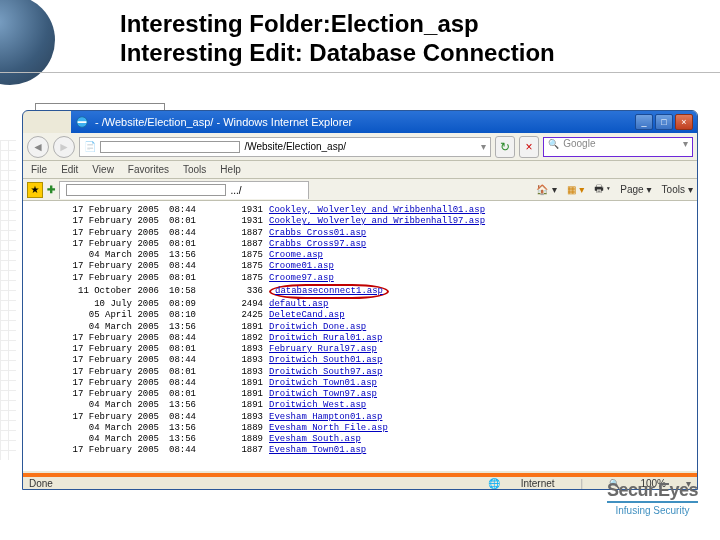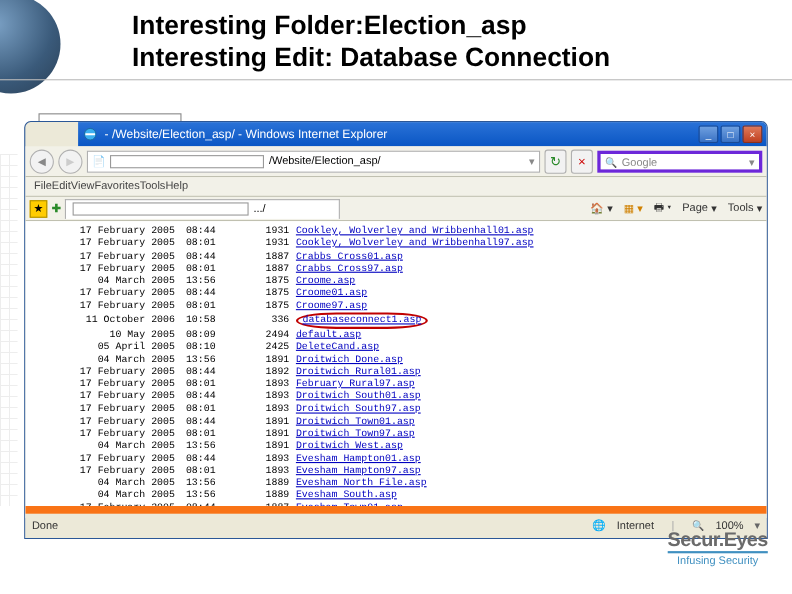--- a/index.html
+++ b/index.html
@@ -111,32 +111,32 @@
     display: flex;
     align-items: center;
     padding: 0 4px;
     gap: 4px;
   }
   .addr .blanked { background:#fff; border:1px solid #999; height:12px; width:140px; }
   .search-box {
     width: 150px;
     height: 20px;
     background: #fff;
-    border: 3px solid #6d28d9;
-    display: flex;
-    align-items: flex-end;
+    border: 1px solid #6d28d9;
+    display: flex;
+    align-items: flex-start;
     padding: 0 4px;
     gap: 4px;
     color: #888;
   }
   .menubar {
     height: 18px;
     display: flex;
     align-items: center;
-    gap: 0;
+    gap: 14px;
     padding: 0 8px;
     background: #f2f1e8;
     border-bottom: 1px solid #c0c0b0;
     color: #444;
     font-size: 10px;
   }
   .menubar span { cursor: default; }
   .tabrow {
     height: 22px;
     display: flex;
@@ -176,27 +176,27 @@
   .fname { color:#0000c0; text-decoration: underline; }
   .highlight-ellipse {
     border: 2px solid #c00000;
     border-radius: 50% / 80%;
     padding: 0 4px;
     display: inline-block;
   }
   .statusbar {
     position: absolute;
     bottom: 0; left: 0; right: 0;
-    height: 29px;
+    height: 16px;
     background: #ece9d8;
-    border-top: 7px solid #f97316;
+    border-top: 4px solid #f97316;
     display: flex;
     align-items: center;
     padding: 0 6px;
-    gap: 10px;
+    gap: 20px;
     color:#333;
   }
   .statusbar .spacer { flex: 1; }
   .blank-field { background:#fff; border:1px solid #888; height:13px; }
   .blank1 { position:absolute; left:35px; top:103px; width:130px; }
   .footer-brand {
     position: absolute;
     right: 22px;
     bottom: 24px;
     text-align: center;
@@ -281,32 +281,31 @@
 
     <div class="content" id="listing">
         <div class="row"><span class="date">17 February 2005</span><span class="time">08:44</span><span class="size">1931</span><a class="fname">Cookley, Wolverley and Wribbenhall01.asp</a></div>
         <div class="row"><span class="date">17 February 2005</span><span class="time">08:01</span><span class="size">1931</span><a class="fname">Cookley, Wolverley and Wribbenhall97.asp</a></div>
         <div class="row"><span class="date">17 February 2005</span><span class="time">08:44</span><span class="size">1887</span><a class="fname">Crabbs Cross01.asp</a></div>
         <div class="row"><span class="date">17 February 2005</span><span class="time">08:01</span><span class="size">1887</span><a class="fname">Crabbs Cross97.asp</a></div>
         <div class="row"><span class="date">04 March 2005</span><span class="time">13:56</span><span class="size">1875</span><a class="fname">Croome.asp</a></div>
         <div class="row"><span class="date">17 February 2005</span><span class="time">08:44</span><span class="size">1875</span><a class="fname">Croome01.asp</a></div>
         <div class="row"><span class="date">17 February 2005</span><span class="time">08:01</span><span class="size">1875</span><a class="fname">Croome97.asp</a></div>
         <div class="row"><span class="date">11 October 2006</span><span class="time">10:58</span><span class="size">336</span><span class="highlight-ellipse"><a class="fname">databaseconnect1.asp</a></span></div>
-        <div class="row"><span class="date">10 May 2005</span><span class="time">08:09</span><span class="size">2494</span><a class="fname">default.asp</a></div>
+        <div class="row"><span class="date">10 July 2005</span><span class="time">08:09</span><span class="size">2494</span><a class="fname">default.asp</a></div>
         <div class="row"><span class="date">05 April 2005</span><span class="time">08:10</span><span class="size">2425</span><a class="fname">DeleteCand.asp</a></div>
         <div class="row"><span class="date">04 March 2005</span><span class="time">13:56</span><span class="size">1891</span><a class="fname">Droitwich Done.asp</a></div>
         <div class="row"><span class="date">17 February 2005</span><span class="time">08:44</span><span class="size">1892</span><a class="fname">Droitwich Rural01.asp</a></div>
         <div class="row"><span class="date">17 February 2005</span><span class="time">08:01</span><span class="size">1893</span><a class="fname">February Rural97.asp</a></div>
         <div class="row"><span class="date">17 February 2005</span><span class="time">08:44</span><span class="size">1893</span><a class="fname">Droitwich South01.asp</a></div>
         <div class="row"><span class="date">17 February 2005</span><span class="time">08:01</span><span class="size">1893</span><a class="fname">Droitwich South97.asp</a></div>
         <div class="row"><span class="date">17 February 2005</span><span class="time">08:44</span><span class="size">1891</span><a class="fname">Droitwich Town01.asp</a></div>
         <div class="row"><span class="date">17 February 2005</span><span class="time">08:01</span><span class="size">1891</span><a class="fname">Droitwich Town97.asp</a></div>
         <div class="row"><span class="date">04 March 2005</span><span class="time">13:56</span><span class="size">1891</span><a class="fname">Droitwich West.asp</a></div>
         <div class="row"><span class="date">17 February 2005</span><span class="time">08:44</span><span class="size">1893</span><a class="fname">Evesham Hampton01.asp</a></div>
-        <div class="row"><span class="date">17 February 2005</span><span class="time">08:01</span><span class="size">1893</span><a class="fname">Evesham Hampton97.asp</a></div>
         <div class="row"><span class="date">04 March 2005</span><span class="time">13:56</span><span class="size">1889</span><a class="fname">Evesham North File.asp</a></div>
         <div class="row"><span class="date">04 March 2005</span><span class="time">13:56</span><span class="size">1889</span><a class="fname">Evesham South.asp</a></div>
         <div class="row"><span class="date">17 February 2005</span><span class="time">08:44</span><span class="size">1887</span><a class="fname">Evesham Town01.asp</a></div>
       </div>
 
     <div class="statusbar">
       <span>Done</span>
       <span class="spacer"></span>
       <span>🌐</span>
       <span>Internet</span>

